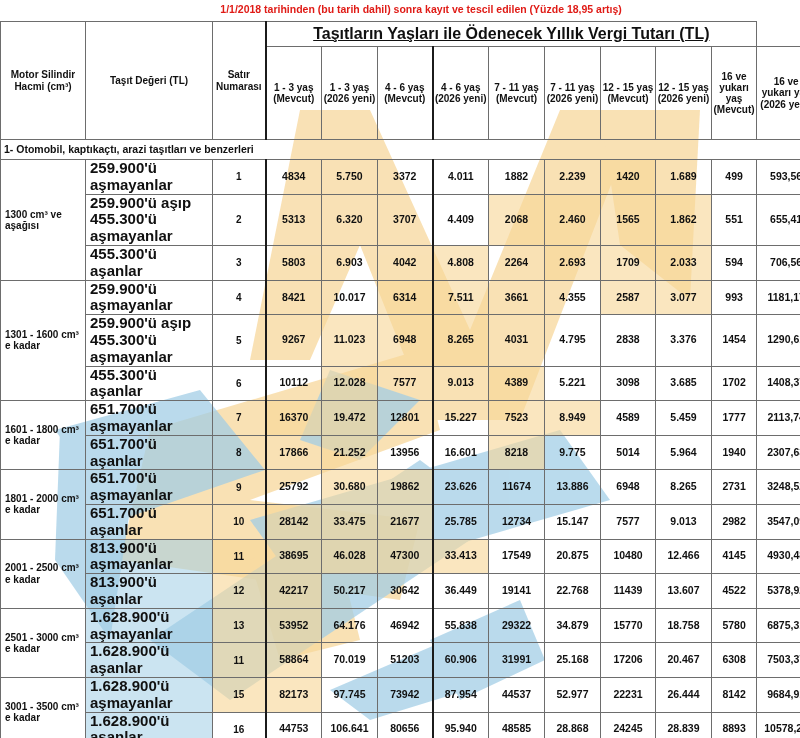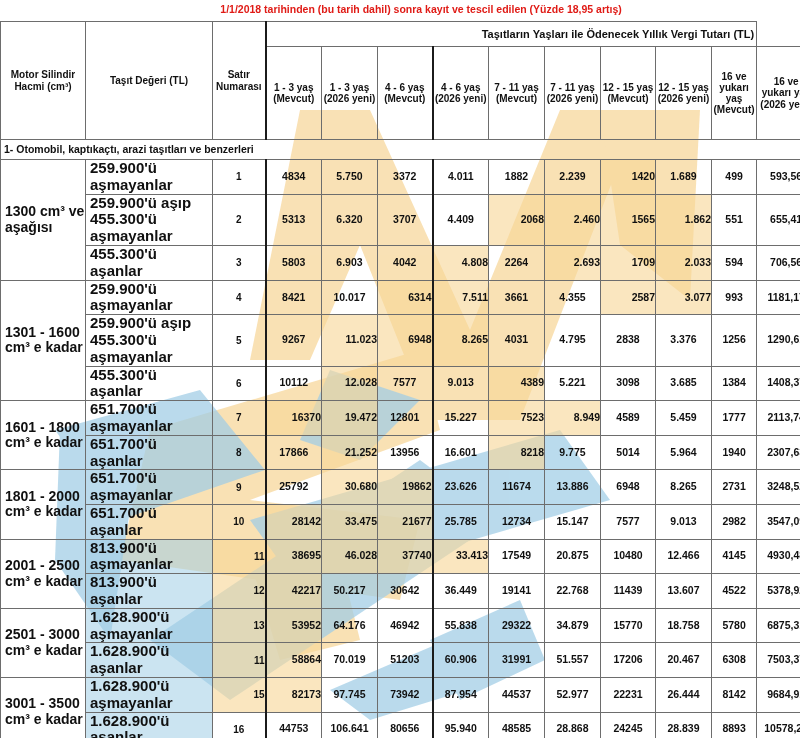--- a/index.html
+++ b/index.html
@@ -43,59 +43,60 @@
 
   
   .hd{
     text-align:center;
     font-size:10px;
     color:#111;
     padding:2px 1px !important;
   }
   .hd-tall{height:88px;}
   .grp{
-    text-align:right;
-    font-size:11px;
+    text-align:center;
+    font-size:16px;
     height:22px;
     padding:1px 2px !important;
+    text-decoration:underline;
   }
   .blankcorner{border-top:none !important;border-right:none !important;}
 
   
   .section-row td{
     height:19px;
     font-size:10.5px;
     text-align:left;
     padding-left:3px !important;
   }
 
   
   .eng{
-    font-size:14px;
+    font-size:10px;
     text-align:left;
     padding-left:4px !important;
   }
   .val{
     font-size:15px;
     text-align:left;
     padding-left:4px !important;
     line-height:1.25;
   }
   .num{
     font-size:10px;
     text-align:center;
   }
   .money{
     font-size:10.5px;
     text-align:center;
   }
   .thickleft{border-left:2px solid #1b1b1b !important;}
 
   
-  .hl{background:rgba(247,214,152,0.62) !important;text-align:right;}
+  .hl{background:rgba(247,214,152,0.62) !important;}
   .hlb{background:rgba(160,205,230,0.55) !important;}
 
   .r2{height:34px;}
   .r3{height:50px;}
 </style>
 </head>
 <body>
 
 <svg id="watermark" viewBox="0 0 800 738">
   <g fill="#f7d698" opacity="0.72">
@@ -229,35 +230,35 @@
           <td class="val">259.900'ü aşıp 455.300'ü aşmayanlar</td>
           <td class="num">5</td>
           <td class="money thickleft">9267</td>
           <td class="money hl">11.023</td>
           <td class="money hl">6948</td>
           <td class="money thickleft hl">8.265</td>
           <td class="money">4031</td>
           <td class="money">4.795</td>
           <td class="money">2838</td>
           <td class="money">3.376</td>
-          <td class="money">1256</td>
+          <td class="money">1454</td>
           <td class="money">1290,61</td>
         </tr>
         <tr class="r2">
           <td class="val">455.300'ü aşanlar</td>
           <td class="num">6</td>
           <td class="money thickleft">10112</td>
           <td class="money hl">12.028</td>
           <td class="money">7577</td>
           <td class="money thickleft">9.013</td>
           <td class="money hl">4389</td>
           <td class="money">5.221</td>
           <td class="money">3098</td>
           <td class="money">3.685</td>
-          <td class="money">1384</td>
+          <td class="money">1702</td>
           <td class="money">1408,37</td>
         </tr>
         <tr class="r2">
           <td class="eng" rowspan="2">1601 - 1800 cm³ e kadar</td>
           <td class="val">651.700'ü aşmayanlar</td>
           <td class="num">7</td>
           <td class="money thickleft hl">16370</td>
           <td class="money hl">19.472</td>
           <td class="money">12801</td>
           <td class="money thickleft">15.227</td>
@@ -310,21 +311,21 @@
           <td class="money">9.013</td>
           <td class="money">2982</td>
           <td class="money">3547,09</td>
         </tr>
         <tr class="r2">
           <td class="eng" rowspan="2">2001 - 2500 cm³ e kadar</td>
           <td class="val hlb">813.900'ü aşmayanlar</td>
           <td class="num hl">11</td>
           <td class="money thickleft hl">38695</td>
           <td class="money hl">46.028</td>
-          <td class="money hl">37740</td>
+          <td class="money hl">47300</td>
           <td class="money thickleft hl">33.413</td>
           <td class="money">17549</td>
           <td class="money">20.875</td>
           <td class="money">10480</td>
           <td class="money">12.466</td>
           <td class="money">4145</td>
           <td class="money">4930,48</td>
         </tr>
         <tr class="r2">
           <td class="val hlb">813.900'ü aşanlar</td>
@@ -356,21 +357,21 @@
           <td class="money">6875,31</td>
         </tr>
         <tr class="r2">
           <td class="val hlb">1.628.900'ü aşanlar</td>
           <td class="num hl">11</td>
           <td class="money thickleft hl">58864</td>
           <td class="money">70.019</td>
           <td class="money">51203</td>
           <td class="money thickleft">60.906</td>
           <td class="money">31991</td>
-          <td class="money">51.557</td>
+          <td class="money">25.168</td>
           <td class="money">17206</td>
           <td class="money">20.467</td>
           <td class="money">6308</td>
           <td class="money">7503,37</td>
         </tr>
         <tr class="r2">
           <td class="eng" rowspan="2">3001 - 3500 cm³ e kadar</td>
           <td class="val hlb">1.628.900'ü aşmayanlar</td>
           <td class="num hl">15</td>
           <td class="money thickleft hl">82173</td>

